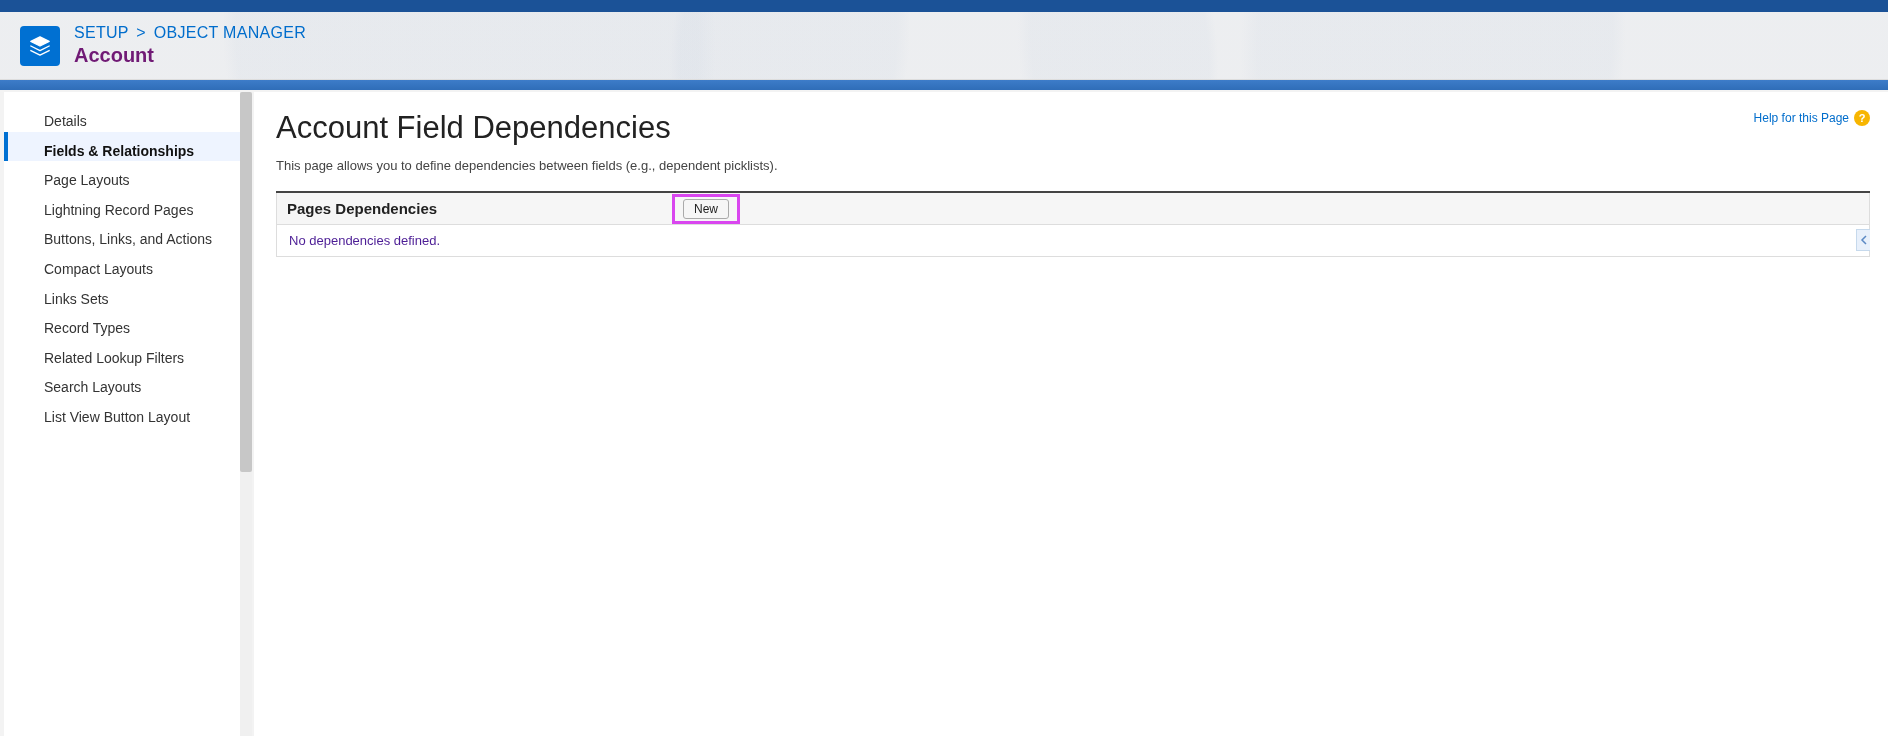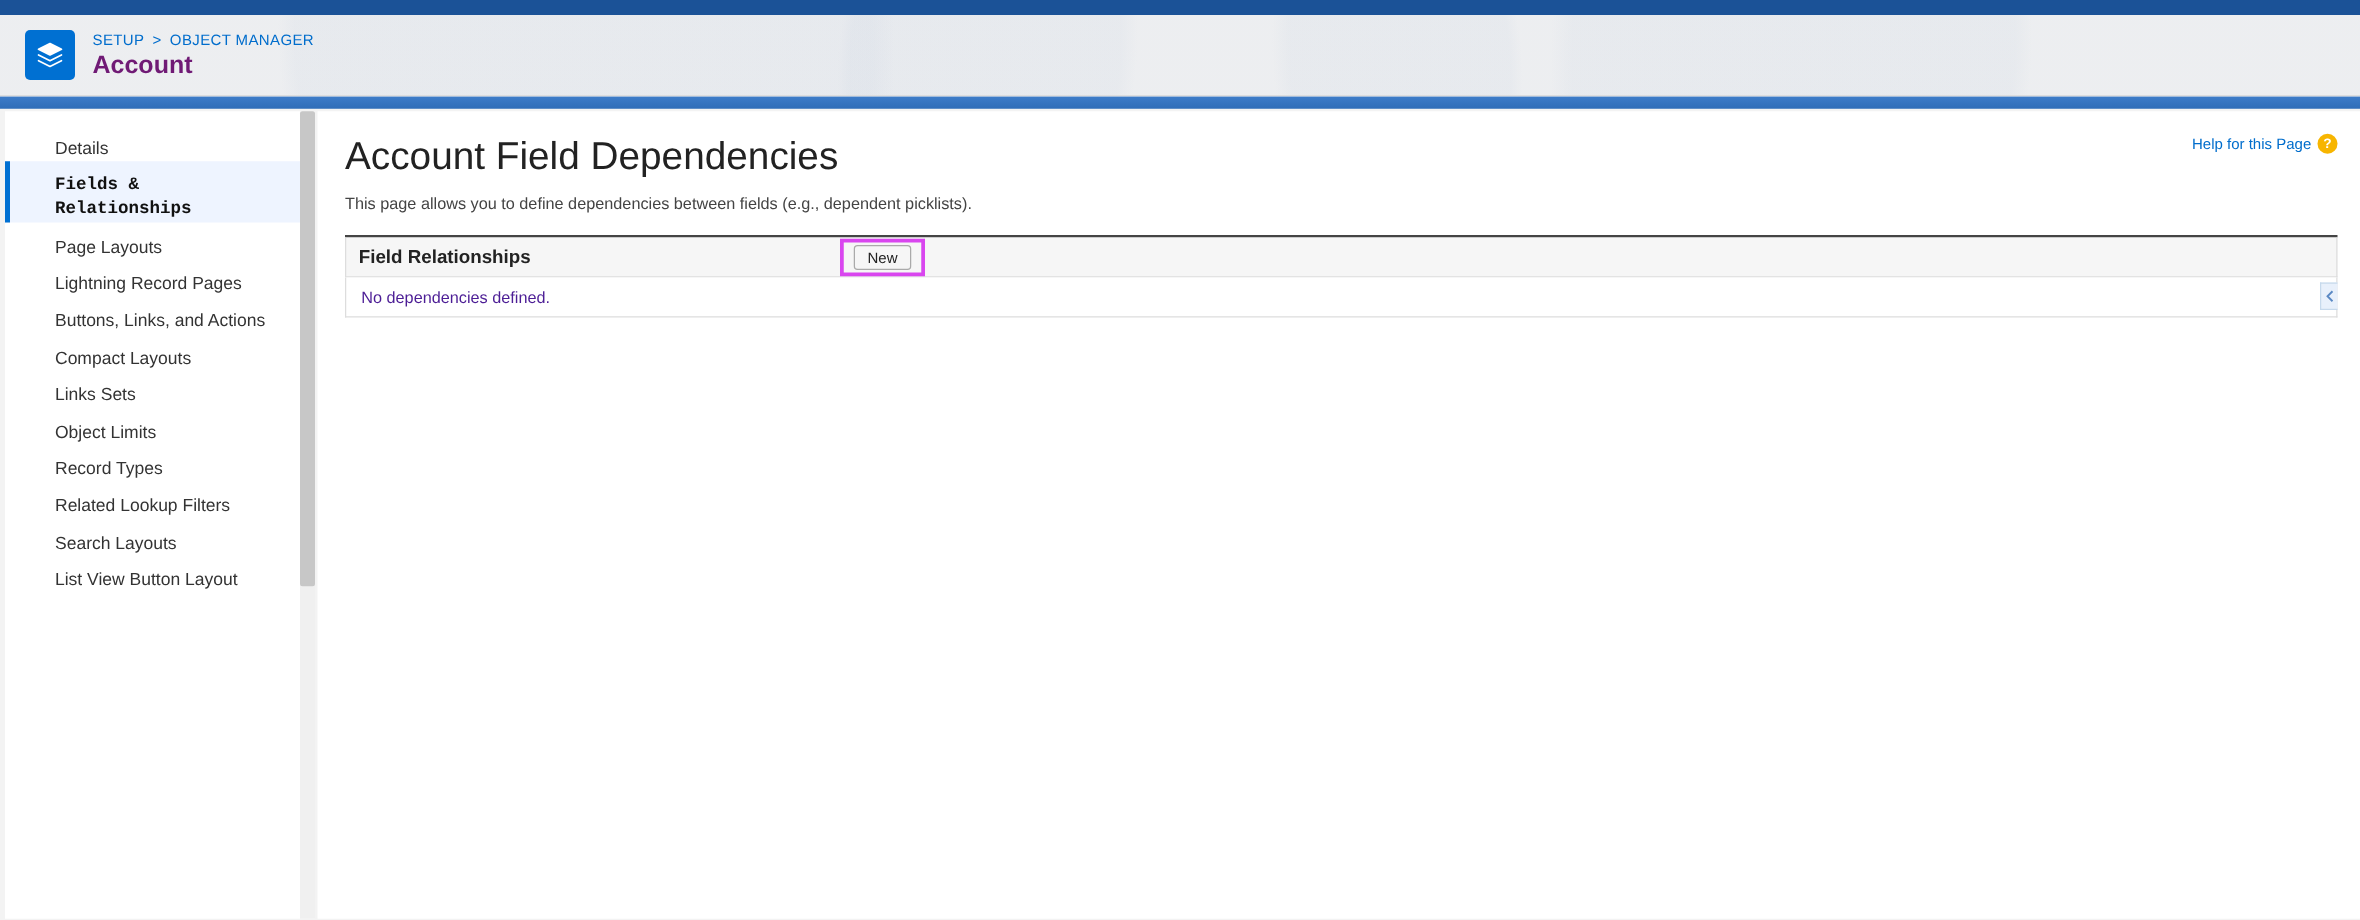--- a/index.html
+++ b/index.html
@@ -41,21 +41,21 @@
 .obj-icon {
   width: 40px;
   height: 40px;
   background: #0070d2;
   border-radius: 4px;
   display: flex;
   align-items: center;
   justify-content: center;
 }
 .breadcrumb {
-  font-size: 12px;
+  font-size: 16px;
   color: #006dcc;
   letter-spacing: 0.3px;
   margin-bottom: 2px;
 }
 .breadcrumb a { color: #006dcc; text-decoration: none; }
 .breadcrumb .sep { color: #006dcc; padding: 0 3px; }
 .obj-title {
   font-size: 20px;
   font-weight: 700;
   color: #701a75;
@@ -102,21 +102,20 @@
   color: #333;
   cursor: pointer;
   line-height: 1.4;
 }
 .side-nav li.active {
   background: #eef4ff;
   border-left: 4px solid #0070d2;
   padding-left: 36px;
   font-weight: 700;
   color: #111;
-  font-family: Liberation Mono, monospace;
 }
 .main-col {
   flex: 1;
   background: #fff;
   padding: 18px 18px 0 22px;
   margin-left: 2px;
   margin-top: 2px;
   position: relative;
 }
 .page-head {
@@ -243,21 +242,20 @@
 <div class="content-wrap">
   <div class="sidebar-col">
     <ul class="side-nav">
       <li>Details</li>
       <li class="active">Fields &amp; Relationships</li>
       <li>Page Layouts</li>
       <li>Lightning Record Pages</li>
       <li>Buttons, Links, and Actions</li>
       <li>Compact Layouts</li>
       <li>Links Sets</li>
-      <li>Object Limits</li>
       <li>Record Types</li>
       <li>Related Lookup Filters</li>
       <li>Search Layouts</li>
       <li>List View Button Layout</li>
     </ul>
     <div class="scrollbar-track">
       <div class="scrollbar-thumb"></div>
     </div>
   </div>
 
@@ -266,21 +264,21 @@
       <h1 class="page-title">Account Field Dependencies</h1>
       <a href="#" class="help-link">
         <span>Help for this Page</span>
         <span class="help-icon">?</span>
       </a>
     </div>
     <p class="page-desc">This page allows you to define dependencies between fields (e.g., dependent picklists).</p>
 
     <div class="section">
       <div class="section-header">
-        <span class="section-title">Field Relationships</span>
+        <span class="section-title">Pages Dependencies</span>
         <span class="new-btn-wrap">
           <button class="new-btn">New</button>
         </span>
       </div>
       <div class="section-body">
         <span>No dependencies defined.</span>
         <div class="expand-tab">
           <svg width="8" height="10" viewBox="0 0 8 10">
               <path d="M6 1L2 5l4 4" stroke="#5b89c4" stroke-width="1.5" fill="none"></path>
             </svg>

